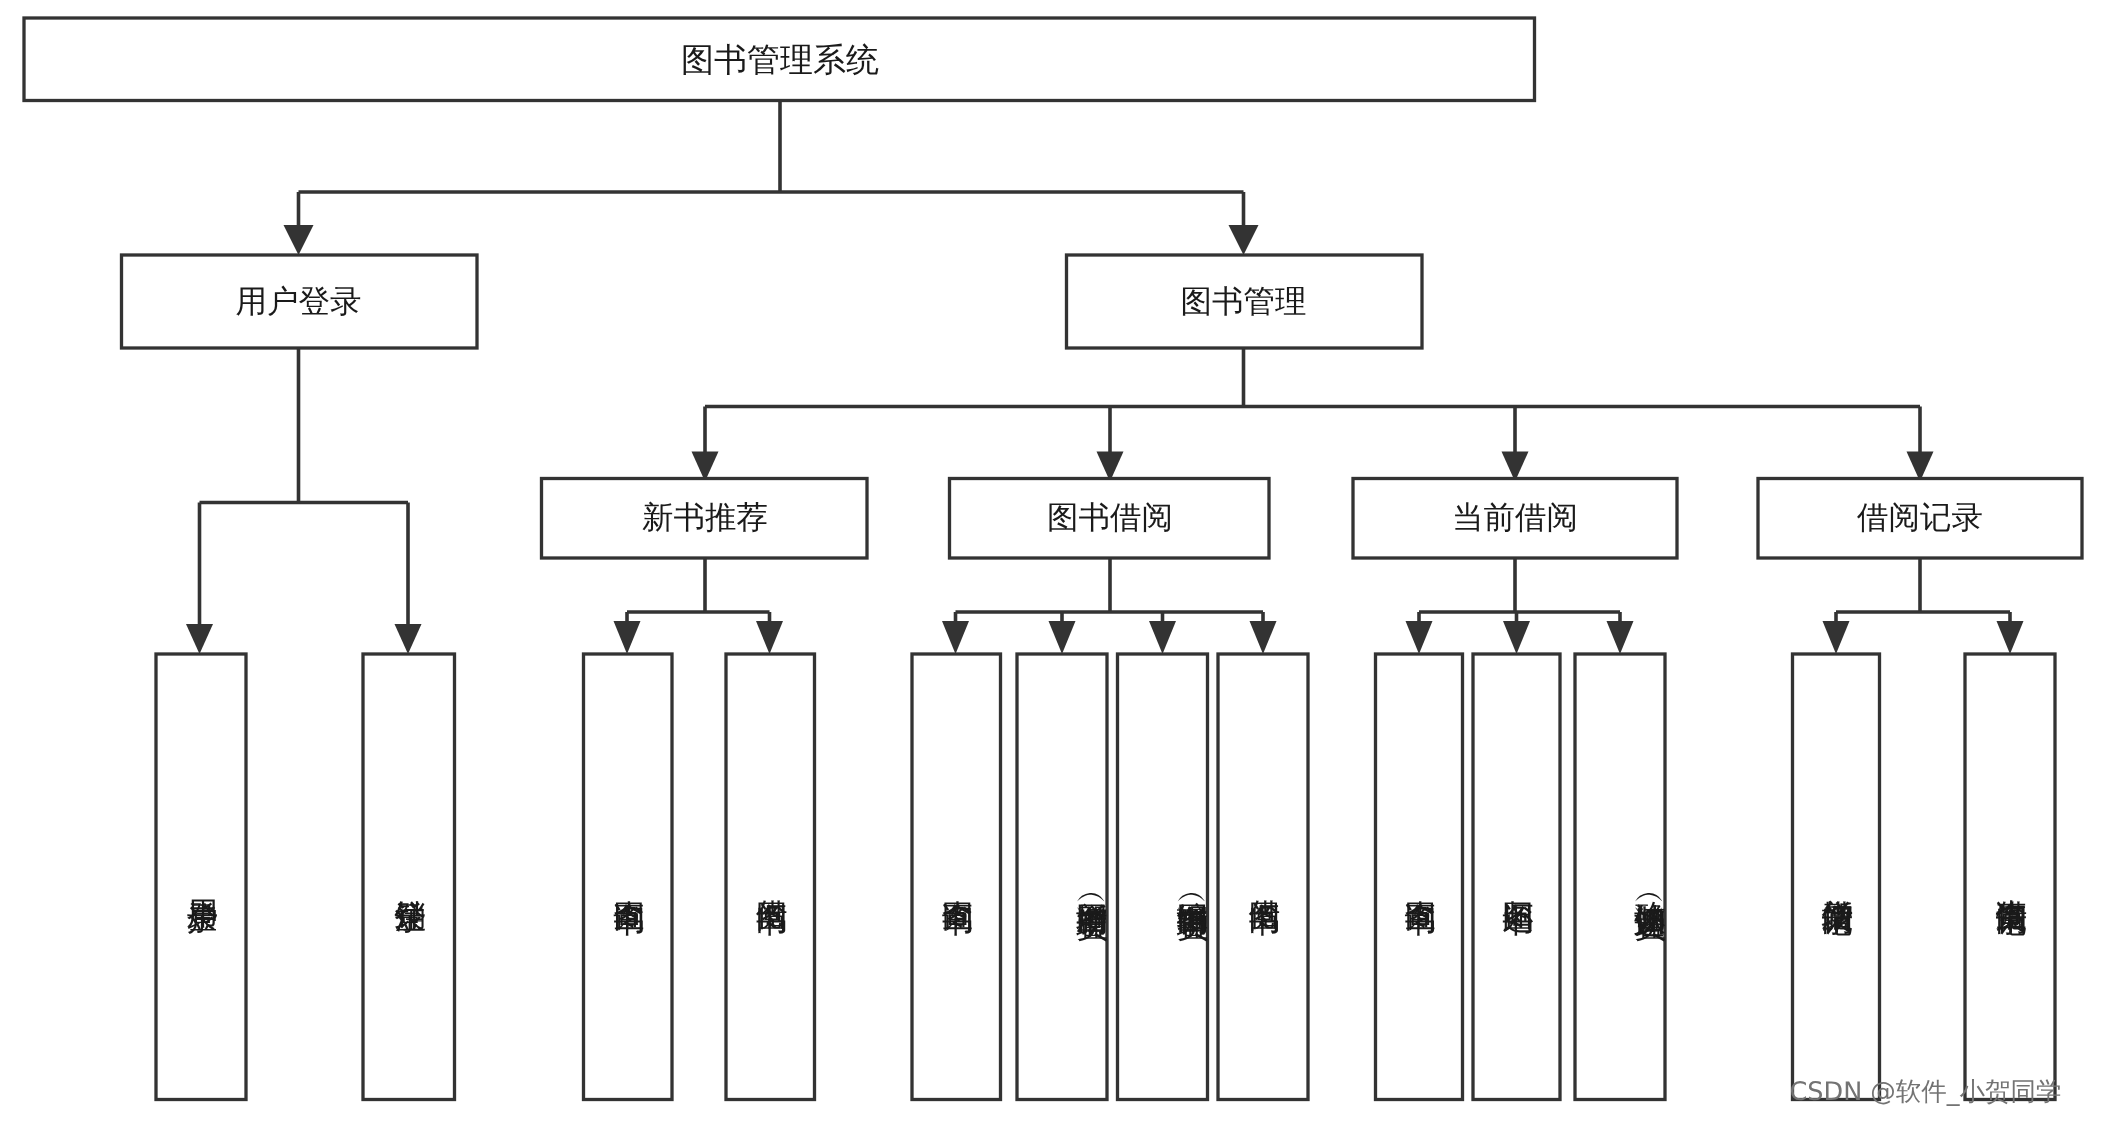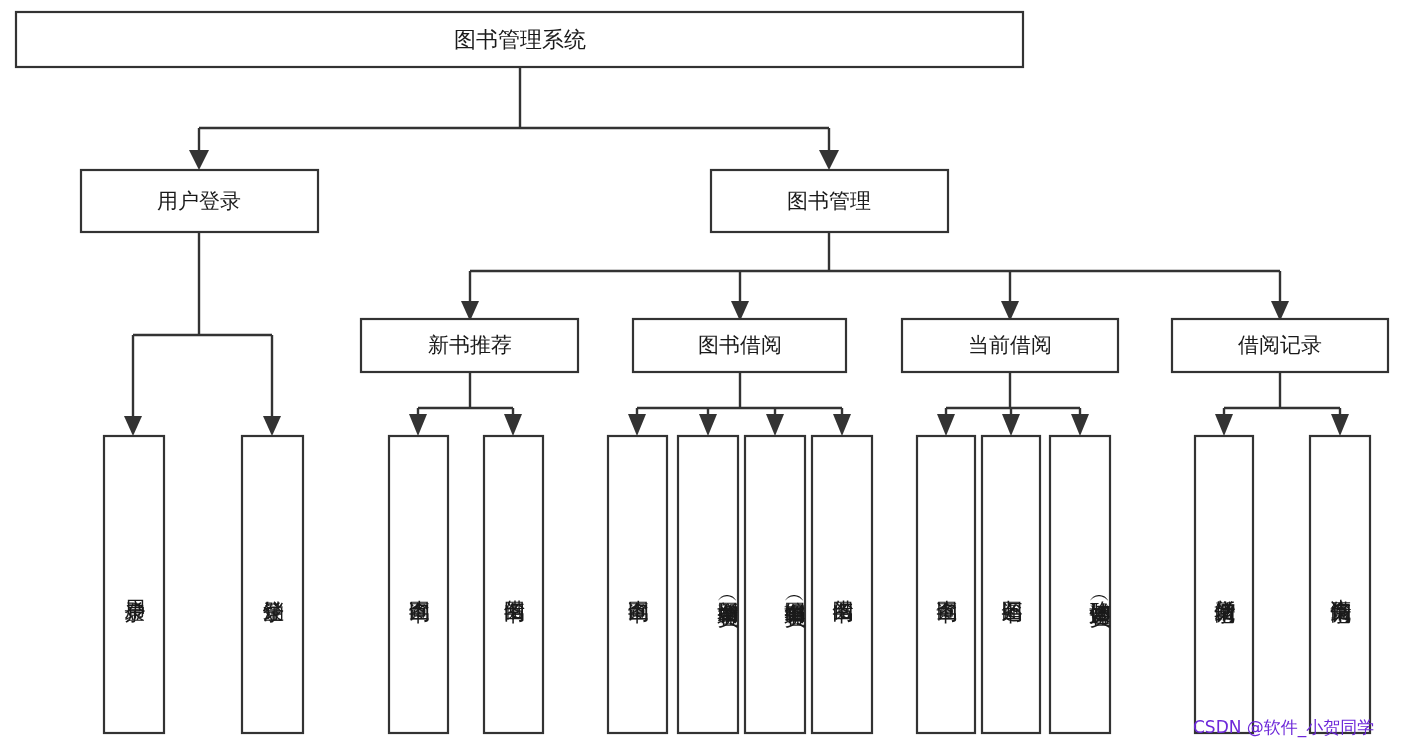--- a/index.html
+++ b/index.html
@@ -61,21 +61,21 @@
     display: flex;
     align-items: center;
     justify-content: center;
     white-space: nowrap;
     pointer-events: none;
   }
   .watermark {
     position: absolute;
     font-family: "DejaVu Sans", "Liberation Sans", sans-serif;
     font-size: 17px;
-    color: #6d28d9;
+    color: #737373;
     white-space: nowrap;
   }
 </style>
 </head>
 <body>
 
 <div id="stage">
 
   <svg id="diagram-svg" viewBox="0 0 1405 747">
     <defs>

